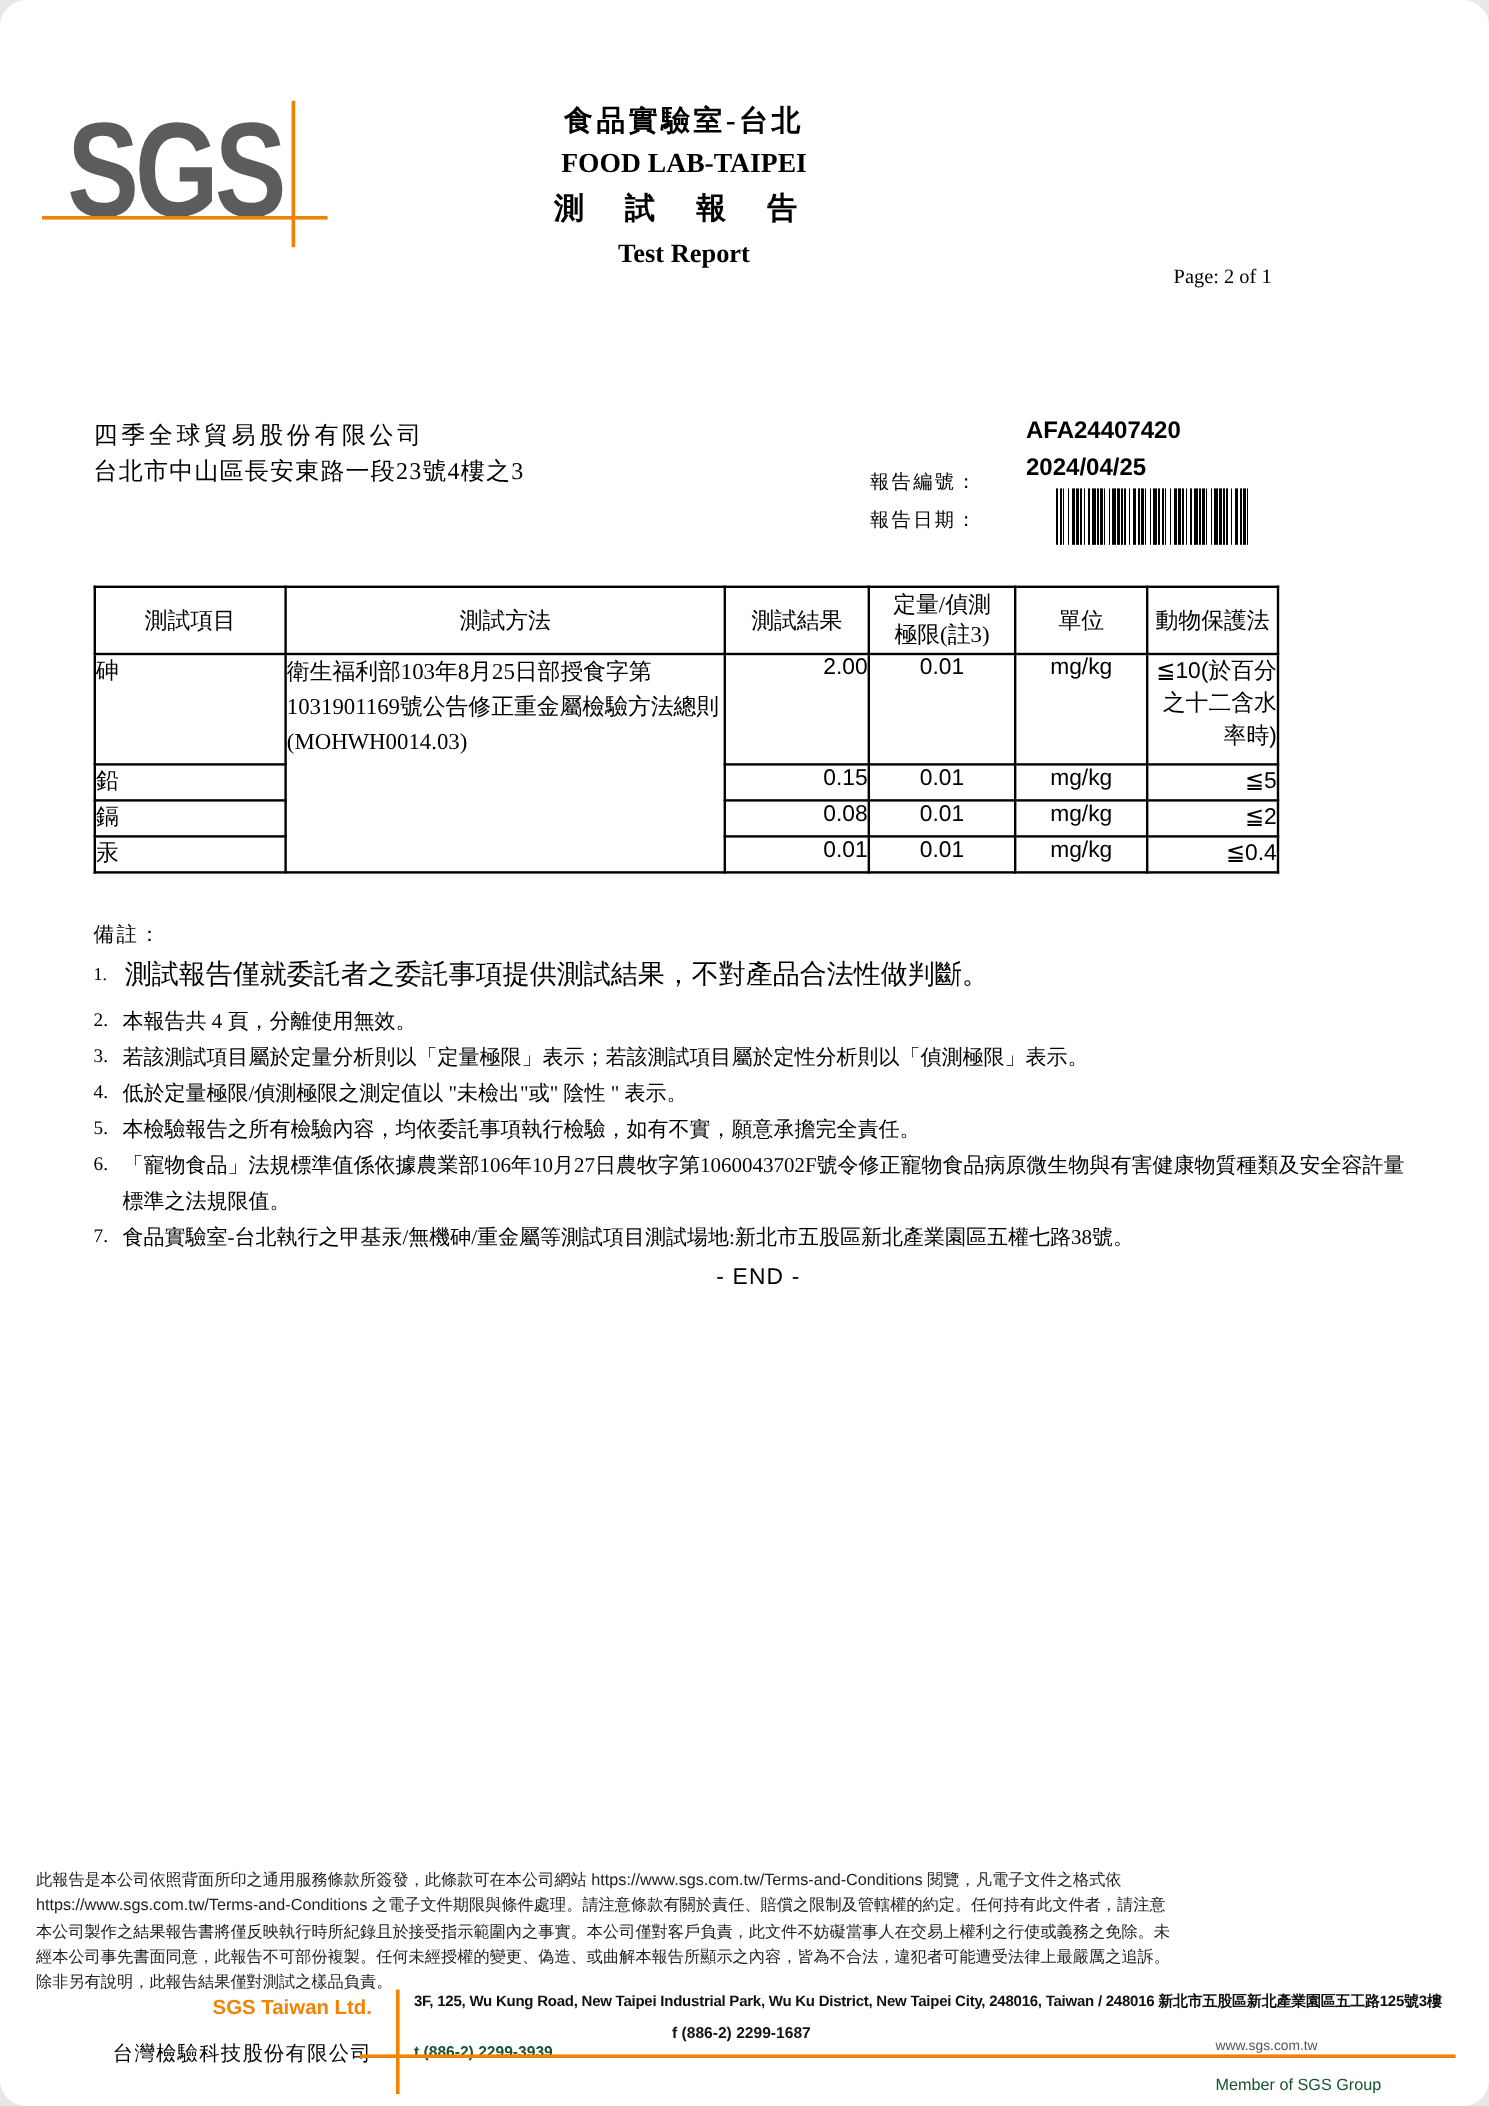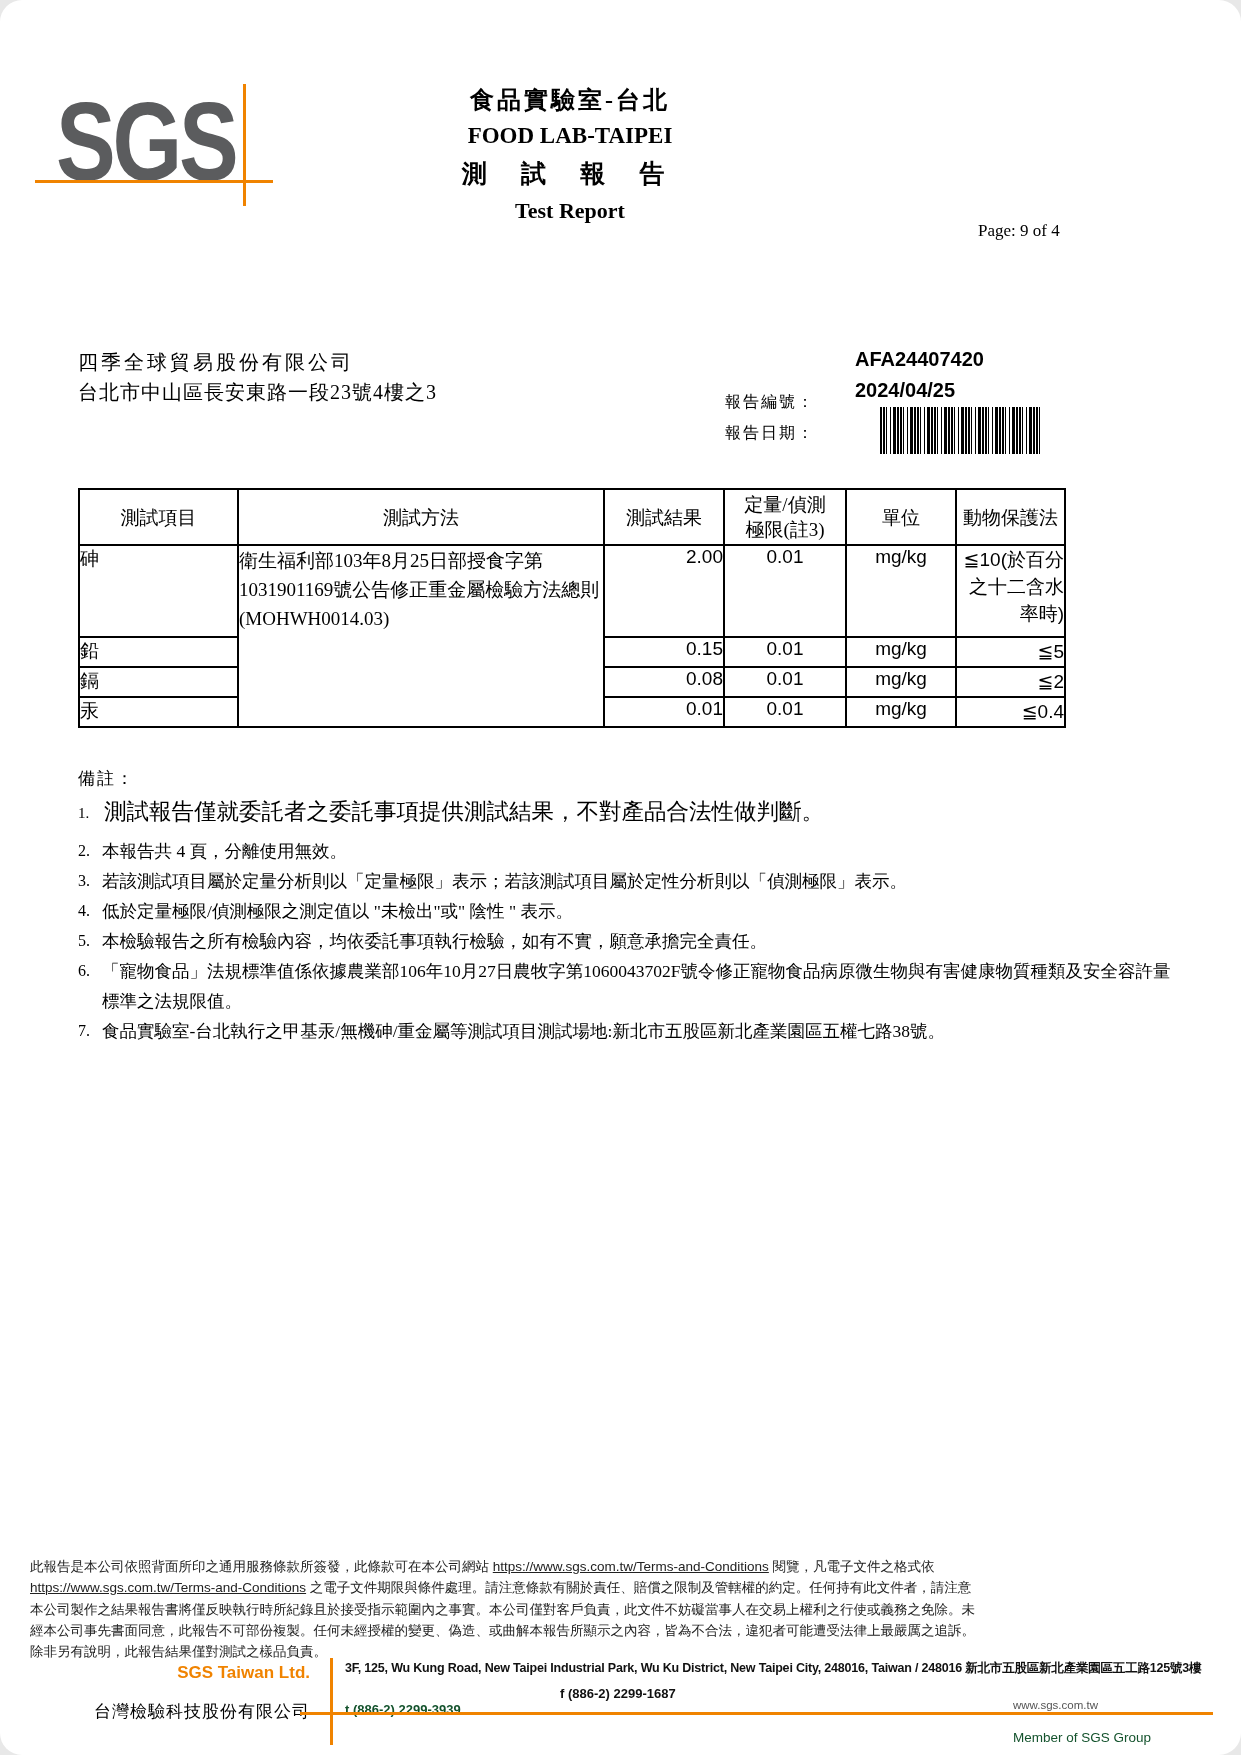--- a/index.html
+++ b/index.html
@@ -68,21 +68,21 @@
   .note{display:flex;font-size:17.5px;line-height:30px;margin:0;}
   .note .n{width:24px;flex:none;font-size:16px;}
   .note.big{font-size:22.5px;line-height:36px;margin-bottom:5px;}
   .note.big .n{font-size:15px;padding-top:1px;width:26px;}
   .end-marker{text-align:center;font-family:"Liberation Sans","DejaVu Sans",sans-serif;
               font-size:19px;margin-top:8px;letter-spacing:1px;}
 
   
   .disclaimer{left:30px;top:1556px;width:1185px;
     font-family:"Liberation Sans","DejaVu Sans",sans-serif;font-size:13.5px;line-height:21.3px;color:#222;}
-  .disclaimer a{color:#222;text-decoration:underline;cursor:pointer;}
+  .disclaimer a{color:#222;cursor:pointer;}
   .f-company-en{left:60px;top:1663px;width:250px;text-align:right;
     font-family:"Liberation Sans","DejaVu Sans",sans-serif;font-weight:bold;font-size:17px;color:var(--sgs-orange);}
   .f-company-zh{left:60px;top:1688px;width:250px;text-align:right;font-size:17px;letter-spacing:1px;margin-top:12px;}
   .f-vline{left:330px;top:1658px;width:3px;height:87px;background:var(--sgs-orange);}
   .f-address{left:345px;top:1660px;width:880px;white-space:nowrap;
     font-family:"Liberation Sans","DejaVu Sans",sans-serif;font-weight:bold;font-size:12.5px;letter-spacing:-0.2px;color:#111;}
   .f-phone{left:345px;top:1702px;font-family:"Liberation Sans","DejaVu Sans",sans-serif;font-weight:bold;font-size:13px;color:#14532d;}
   .f-fax{left:560px;top:1686px;font-family:"Liberation Sans","DejaVu Sans",sans-serif;font-weight:bold;font-size:13px;color:#111;}
   .f-web{left:1013px;top:1699px;font-family:"Liberation Sans","DejaVu Sans",sans-serif;font-size:11.5px;color:#555;text-align:right;}
   .f-hline{left:300px;top:1712px;width:913px;height:3px;background:var(--sgs-orange);}
@@ -97,21 +97,21 @@
   <div class="abs logo-hline"></div>
   <div class="abs logo-vline"></div>
 
   <div class="abs title-block">
     <div class="title-zh">食品實驗室-台北</div>
     <div class="title-en">FOOD LAB-TAIPEI</div>
     <div class="title-zh2">測 試 報 告</div>
     <div class="title-en2">Test Report</div>
   </div>
 
-  <div class="abs page-label">Page: 9 of 4</div>
+  <div class="abs page-label">Page: 2 of 1</div>
 
   <div class="abs client-name">四季全球貿易股份有限公司</div>
   <div class="abs client-address">台北市中山區長安東路一段23號4樓之3</div>
 
   <div class="abs meta-label l1">報告編號：</div>
   <div class="abs meta-value v1">AFA24407420</div>
   <div class="abs meta-label l2">報告日期：</div>
   <div class="abs meta-value v2">2024/04/25</div>
   <div class="abs barcode"></div>
 
@@ -197,20 +197,21 @@
       <span>本檢驗報告之所有檢驗內容，均依委託事項執行檢驗，如有不實，願意承擔完全責任。</span>
     </div>
     <div class="note">
       <span class="n">6.</span>
       <span>「寵物食品」法規標準值係依據農業部106年10月27日農牧字第1060043702F號令修正寵物食品病原微生物與有害健康物質種類及安全容許量標準之法規限值。</span>
     </div>
     <div class="note">
       <span class="n">7.</span>
       <span>食品實驗室-台北執行之甲基汞/無機砷/重金屬等測試項目測試場地:新北市五股區新北產業園區五權七路38號。</span>
     </div>
+    <div class="end-marker">- END -</div>
   </div>
 
   <div class="abs disclaimer">
     <div><span>此報告是本公司依照背面所印之通用服務條款所簽發，此條款可在本公司網站 </span><a>https://www.sgs.com.tw/Terms-and-Conditions</a><span> 閱覽，凡電子文件之格式依</span></div>
     <div><a>https://www.sgs.com.tw/Terms-and-Conditions</a><span> 之電子文件期限與條件處理。請注意條款有關於責任、賠償之限制及管轄權的約定。任何持有此文件者，請注意</span></div>
     <div>本公司製作之結果報告書將僅反映執行時所紀錄且於接受指示範圍內之事實。本公司僅對客戶負責，此文件不妨礙當事人在交易上權利之行使或義務之免除。未</div>
     <div>經本公司事先書面同意，此報告不可部份複製。任何未經授權的變更、偽造、或曲解本報告所顯示之內容，皆為不合法，違犯者可能遭受法律上最嚴厲之追訴。</div>
     <div>除非另有說明，此報告結果僅對測試之樣品負責。</div>
   </div>
 

